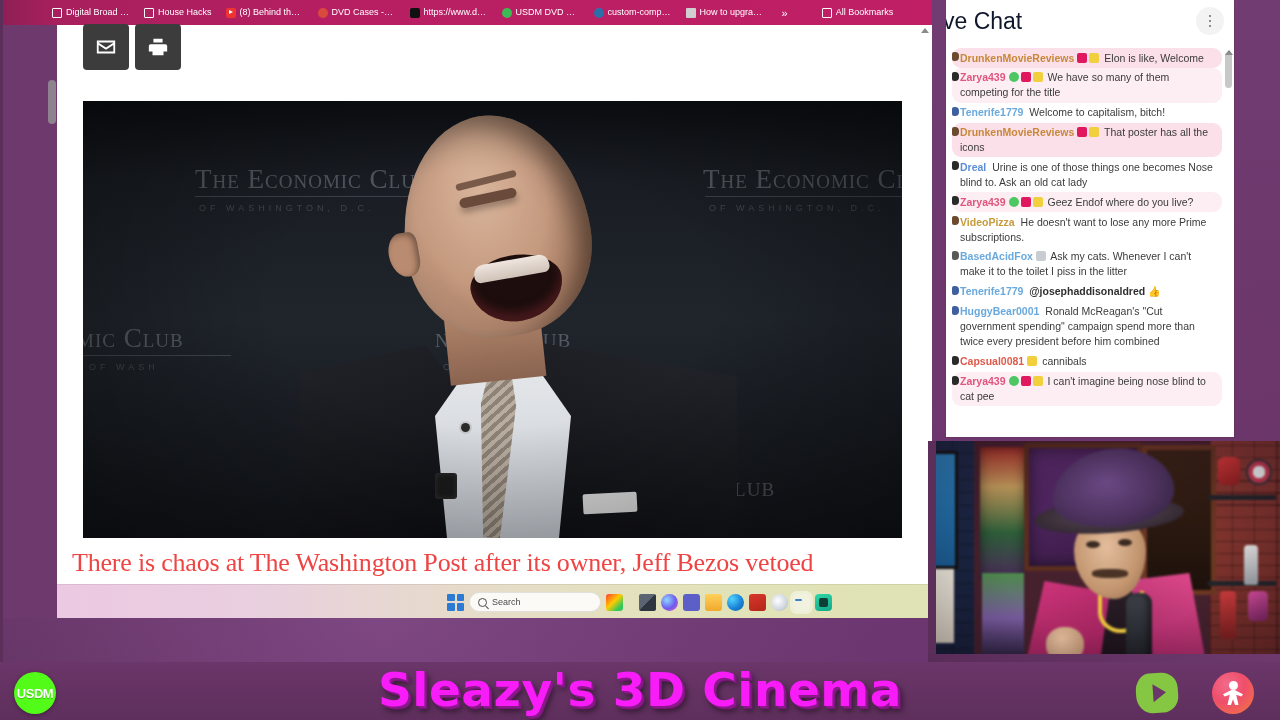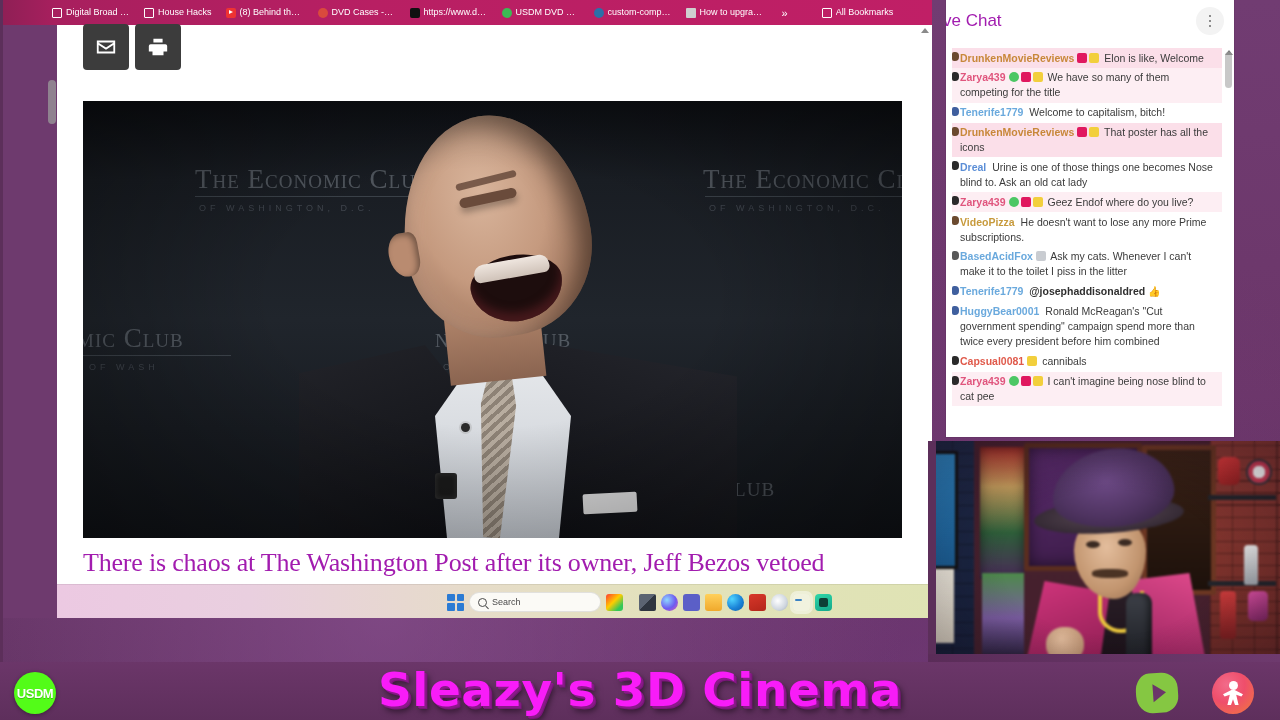--- a/index.html
+++ b/index.html
@@ -204,25 +204,25 @@
     background: #1a1a1a; border-radius: 3px;
     box-shadow: inset 0 0 6px rgba(255,255,255,.12);
   }
   #img-vignette {
     position: absolute; inset: 0;
     background: radial-gradient(ellipse at 50% 45%, transparent 38%, rgba(0,0,0,.45) 100%);
     pointer-events: none;
   }
 
   #article-headline {
-    position: absolute; left: 26px; top: 522px;
+    position: absolute; left: 15px; top: 522px;
     width: 810px;
     font-family: "Liberation Serif", serif;
     font-size: 26px; line-height: 1.25;
-    color: #a21caf; font-weight: 400;
+    color: #ef4444; font-weight: 400;
     letter-spacing: -.2px;
     white-space: nowrap;
     overflow: hidden;
   }
 
   
   #taskbar {
     position: absolute; left: 57px; top: 584px;
     width: 875px; height: 34px;
     background: linear-gradient(90deg,#ecc9e2 0%, #e9cfdf 22%, #e6dcc9 48%, #e3e2bb 70%, #dfe3b4 100%);
@@ -293,21 +293,21 @@
     overflow: hidden;
     box-shadow: 0 0 0 1px rgba(0,0,0,.06);
   }
   #chat-header {
     position: absolute; left: 0; top: 0; width: 100%; height: 42px;
     background: #fff;
     display: flex; align-items: center; justify-content: space-between;
     padding: 0 10px 0 0;
   }
   #chat-title {
-    font-size: 17px; color: #a21caf; font-weight: 400;
+    font-size: 23px; color: #0f172a; font-weight: 400;
     margin-left: -3px;
   }
   #chat-menu-btn {
     width: 28px; height: 28px; border-radius: 50%;
     background: #f3f3f3;
     display: flex; flex-direction: column; align-items: center; justify-content: center;
     gap: 2.5px;
   }
   #chat-menu-btn i { width: 2.5px; height: 2.5px; background: #6b6b6b; border-radius: 50%; display: block; }
 
@@ -318,20 +318,21 @@
   #chat-list {
     position: absolute; left: 0; top: 0; width: 100%;
     padding-left: 6px; padding-right: 12px;
   }
   .chat-msg {
     display: block;
     padding: 2.5px 4px 2.5px 8px;
     font-size: 10.5px; line-height: 1.42;
     color: #3b3b3b;
     position: relative;
+    border-radius: 9px;
   }
   .chat-msg.hl { background: #fbdfe9; }
   .chat-msg.hl2 { background: #fdeef3; }
   .chat-msg::before {
     content: ""; position: absolute; left: 0px; top: 4px;
     width: 7px; height: 9px;
     background: #2c2c2c; border-radius: 2px 4px 4px 2px;
   }
   .chat-msg.av-blue::before { background: #3f5f9e; }
   .chat-msg.av-dark::before { background: #2a2a2a; }

